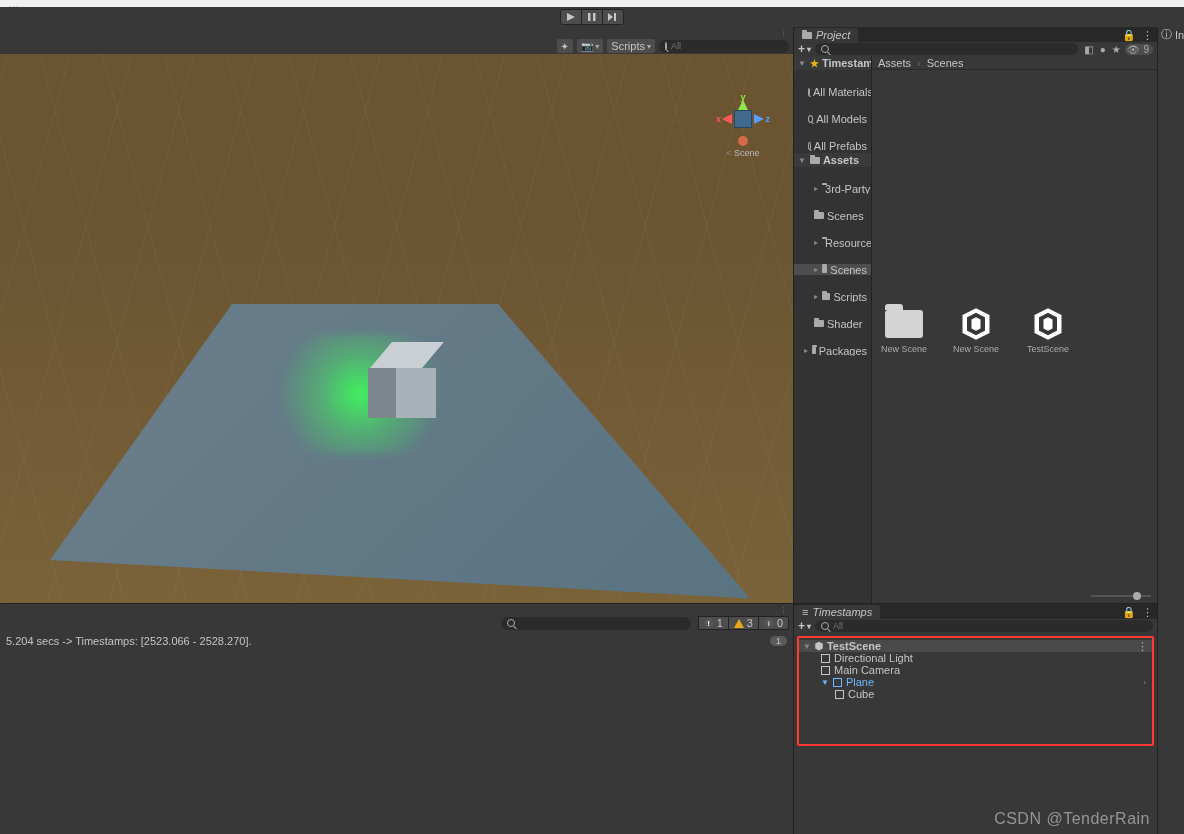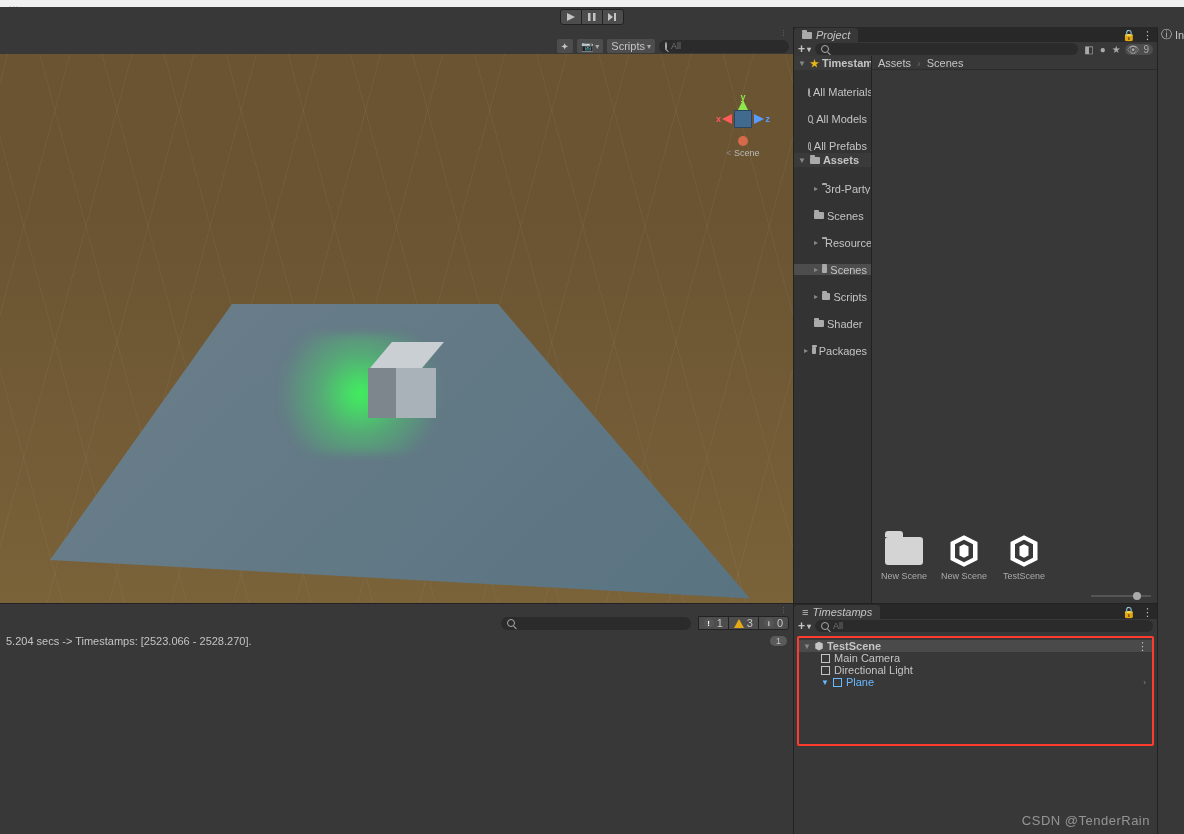--- a/index.html
+++ b/index.html
@@ -102,21 +102,21 @@
   .tree-item.l2{padding-left:20px;}
   .tree-item.sel{background:#4d4d4d;}
   .fold{font-size:8px;color:#888;margin-right:1px;}
   .ico-search{display:inline-block;width:8px;height:8px;border:1px solid #aaa;border-radius:50%;position:relative;}
   .ico-search::after{content:"";position:absolute;width:4px;height:1px;background:#aaa;bottom:-2px;right:-3px;transform:rotate(45deg);}
   .ico-folder{display:inline-block;width:10px;height:7px;background:#aaa;border-radius:1px;position:relative;}
   .ico-folder::before{content:"";position:absolute;top:-2px;left:0;width:5px;height:2px;background:#aaa;border-radius:1px 1px 0 0;}
   .breadcrumb{height:14px;background:#383838;display:flex;align-items:center;gap:6px;padding:0 6px;font-size:10px;border-bottom:1px solid #2b2b2b;}
   .breadcrumb .sep{color:#666;}
   .proj-content{flex:1;display:flex;flex-direction:column;}
-  .asset-grid{flex:1;display:flex;align-items:flex-end;padding:8px;gap:12px;}
+  .asset-grid{flex:1;display:flex;align-items:center;padding:8px;gap:24px;}
   .asset{display:flex;flex-direction:column;align-items:center;width:48px;}
   .asset .thumb{width:44px;height:36px;display:flex;align-items:center;justify-content:center;}
   .asset .label{font-size:9px;color:#aaa;margin-top:2px;text-align:center;}
   .thumb-folder{width:38px;height:28px;background:#d4d4d4;border-radius:3px;position:relative;}
   .thumb-folder::before{content:"";position:absolute;top:-6px;left:0;width:18px;height:6px;background:#d4d4d4;border-radius:3px 3px 0 0;}
   .thumb-unity svg{fill:#fff;}
   .slider-row{height:14px;display:flex;justify-content:flex-end;align-items:center;padding:0 6px;}
   .slider-row .track{width:60px;height:2px;background:#555;position:relative;}
   .slider-row .knob{position:absolute;top:-3px;left:70%;width:8px;height:8px;border-radius:50%;background:#aaa;}
 
@@ -133,21 +133,21 @@
   .h-item.dim{color:#7a7a7a;}
   .ico-cube{display:inline-block;width:9px;height:9px;border:1px solid currentColor;transform:rotate(0deg);}
   .ico-cube-blue{color:#6ab8ff;}
   .chev{font-size:8px;color:#888;}
   .unity-logo-mini{width:10px;height:10px;}
 
   
   .far-col .insp-tab{height:15px;background:#383838;display:flex;align-items:center;gap:3px;padding:0 3px;font-size:10px;}
 
   
-  .watermark{position:absolute;bottom:6px;right:34px;font-size:13px;color:#d0d0d0;opacity:0.6;letter-spacing:0.5px;}
+  .watermark{position:absolute;bottom:6px;right:34px;font-size:16px;color:#d0d0d0;opacity:0.6;letter-spacing:0.5px;}
 </style>
 </head>
 <body>
 
 <div class="menubar">
   <span>…</span>
   <span></span>
 </div>
 
 <div class="playbar">
@@ -393,36 +393,40 @@
           <div class="scene-row">
             <div class="left">
                 <span class="chev">▼</span>
               <svg class="unity-logo-mini" viewBox="0 0 32 32" fill="#c4c4c4">
                   <path d="M16 2 L28 8 L28 24 L16 30 L4 24 L4 8 Z"></path>
                 </svg>
               <b>TestScene</b>
               </div>
             <span>⋮</span>
           </div>
+          <div class="h-item dim">
+              <span class="ico-cube"></span>
+              <span>Directional Light</span>
+            </div>
           <div class="h-item">
               <span class="ico-cube"></span>
               <span>Main Camera</span>
-            </div>
-          <div class="h-item dim">
-              <span class="ico-cube"></span>
-              <span>Directional Light</span>
             </div>
           <div class="h-item" style="justify-content:space-between;padding-right:6px;">
             <span style="display:flex;align-items:center;gap:4px;">
                 <span class="chev" style="color:#6ab8ff;">▼</span>
                 <span class="ico-cube ico-cube-blue"></span>
                 <span class="sel-blue">Plane</span>
               </span>
             <span class="chev">›</span>
           </div>
+          <div class="h-item l2">
+              <span class="ico-cube"></span>
+              <span>Cube</span>
+            </div>
         </div>
       </div>
     </div>
   </div>
 
   <div class="far-col">
     <div class="insp-tab">
       <span>ⓘ</span>
       <span>Ins</span>
     </div>

